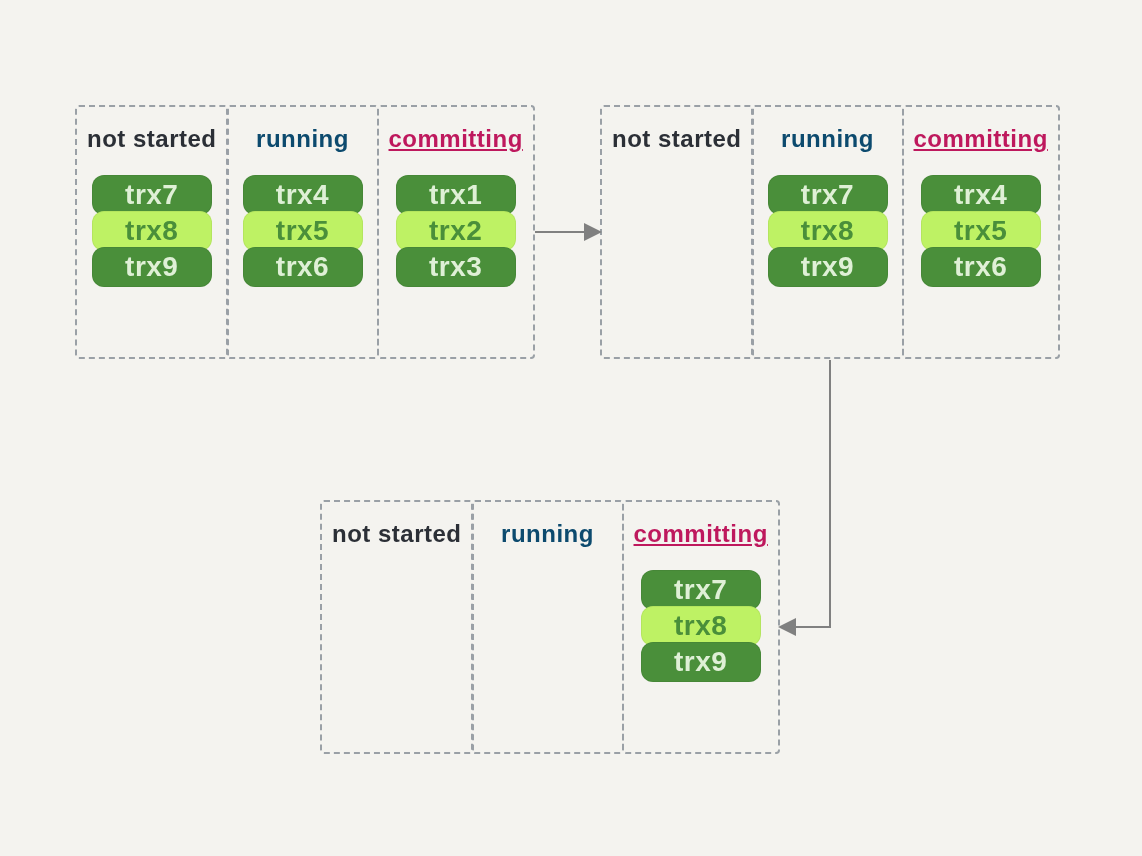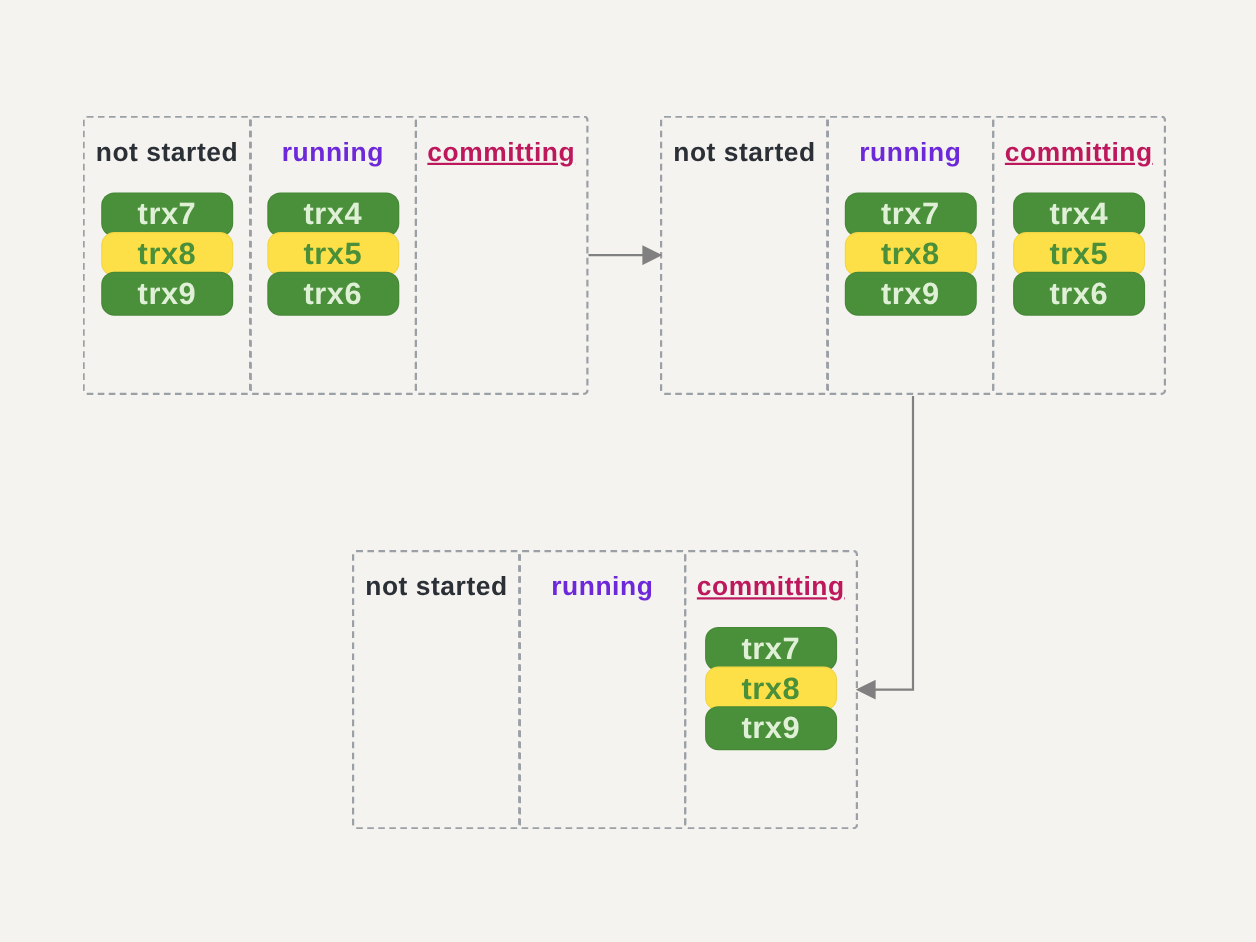--- a/index.html
+++ b/index.html
@@ -39,41 +39,41 @@
   }
   .col + .col { margin-left: -2.5px; } 
   .col-title {
     font-size: 24px;
     font-weight: 700;
     margin-bottom: 22px;
     letter-spacing: 0.5px;
     white-space: nowrap;
   }
   .title-notstarted { color: #2b2f36; }
-  .title-running    { color: #6d28d9; }
+  .title-running    { color: #0c4a6e; }
   .title-committing { color: #be185d; text-decoration: underline; }
   .stack {
     display: flex;
     flex-direction: column;
     width: 120px;
   }
   .trx {
     height: 40px;
     border-radius: 12px;
     display: flex;
     align-items: center;
     justify-content: center;
     font-size: 28px;
     font-weight: 700;
     letter-spacing: 0.5px;
     margin: 0 0 -4px 0;
     box-shadow: inset 0 0 0 1px rgba(0,0,0,0.05);
   }
   .dark  { background: #4a8f3a; color: #dff0d6; }
-  .light { background: #fde047; color: #4a8f3a; }
+  .light { background: #bef264; color: #4a8f3a; }
   svg.arrows {
     position: absolute;
     left: 0; top: 0;
     width: 1142px; height: 856px;
     pointer-events: none;
   }
 </style>
 </head>
 <body>
 
@@ -91,20 +91,25 @@
     <div class="col">
       <div class="col-title title-running">running</div>
       <div class="stack">
         <div class="trx dark">trx4</div>
         <div class="trx light">trx5</div>
         <div class="trx dark">trx6</div>
       </div>
     </div>
     <div class="col">
       <div class="col-title title-committing">committing</div>
+      <div class="stack">
+        <div class="trx dark">trx1</div>
+        <div class="trx light">trx2</div>
+        <div class="trx dark">trx3</div>
+      </div>
     </div>
   </div>
 
   <div class="state" id="state-2" style="left:600px; top:105px;">
     <div class="col">
       <div class="col-title title-notstarted">not started</div>
       <div class="stack"></div>
     </div>
     <div class="col">
       <div class="col-title title-running">running</div>

